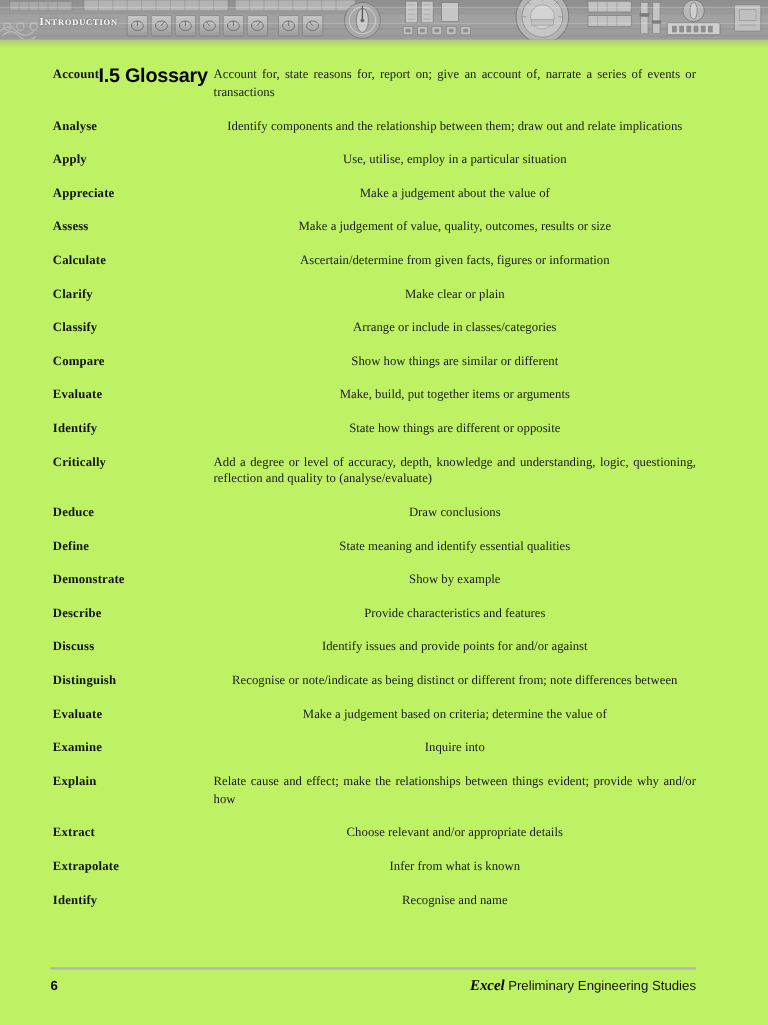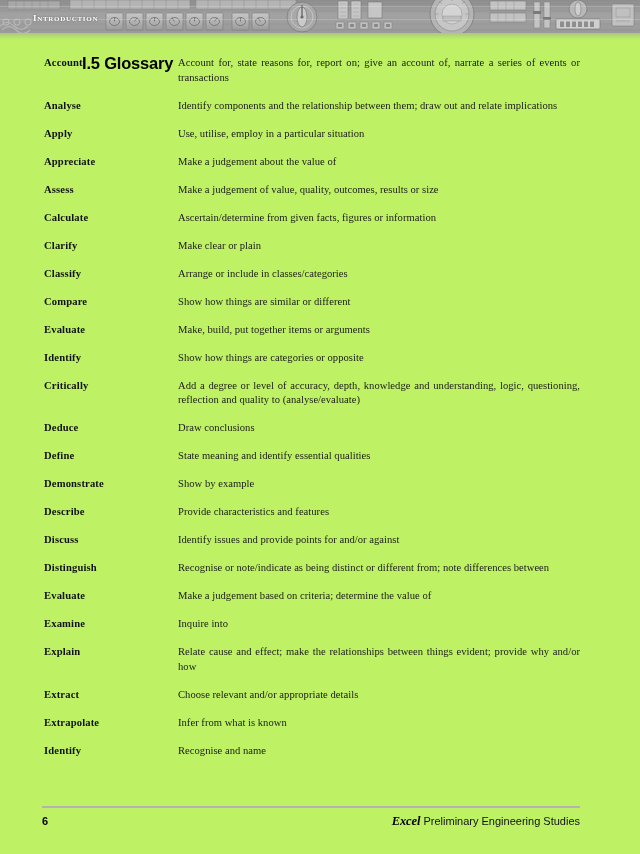--- a/index.html
+++ b/index.html
@@ -98,21 +98,21 @@
     flex: 1 1 auto;
     font-family: "Liberation Serif", serif;
     font-size: 10.6px;
     color: #1a1a1a;
     line-height: 14.5px;
     text-align: justify;
     letter-spacing: 0.02px;
     hyphens: none;
   }
   .definition.nowrap-line {
-    text-align: left;
+    text-align: center;
   }
 
   
   .footer-rule {
     position: absolute;
     left: 42px;
     top: 806px;
     width: 538px;
     height: 1.6px;
     background: #b3b3b3;
@@ -410,21 +410,21 @@
       <div class="definition nowrap-line">Show how things are similar or different</div>
     </div>
 
     <div class="entry">
       <div class="term">Evaluate</div>
       <div class="definition nowrap-line">Make, build, put together items or arguments</div>
     </div>
 
     <div class="entry">
       <div class="term">Identify</div>
-      <div class="definition nowrap-line">Show how things are categories or opposite</div>
+      <div class="definition nowrap-line">State how things are different or opposite</div>
     </div>
 
     <div class="entry">
       <div class="term">Critically</div>
       <div class="definition">Add a degree or level of accuracy, depth, knowledge and understanding, logic, questioning, reflection and quality to (analyse/evaluate)</div>
     </div>
 
     <div class="entry">
       <div class="term">Deduce</div>
       <div class="definition nowrap-line">Draw conclusions</div>

